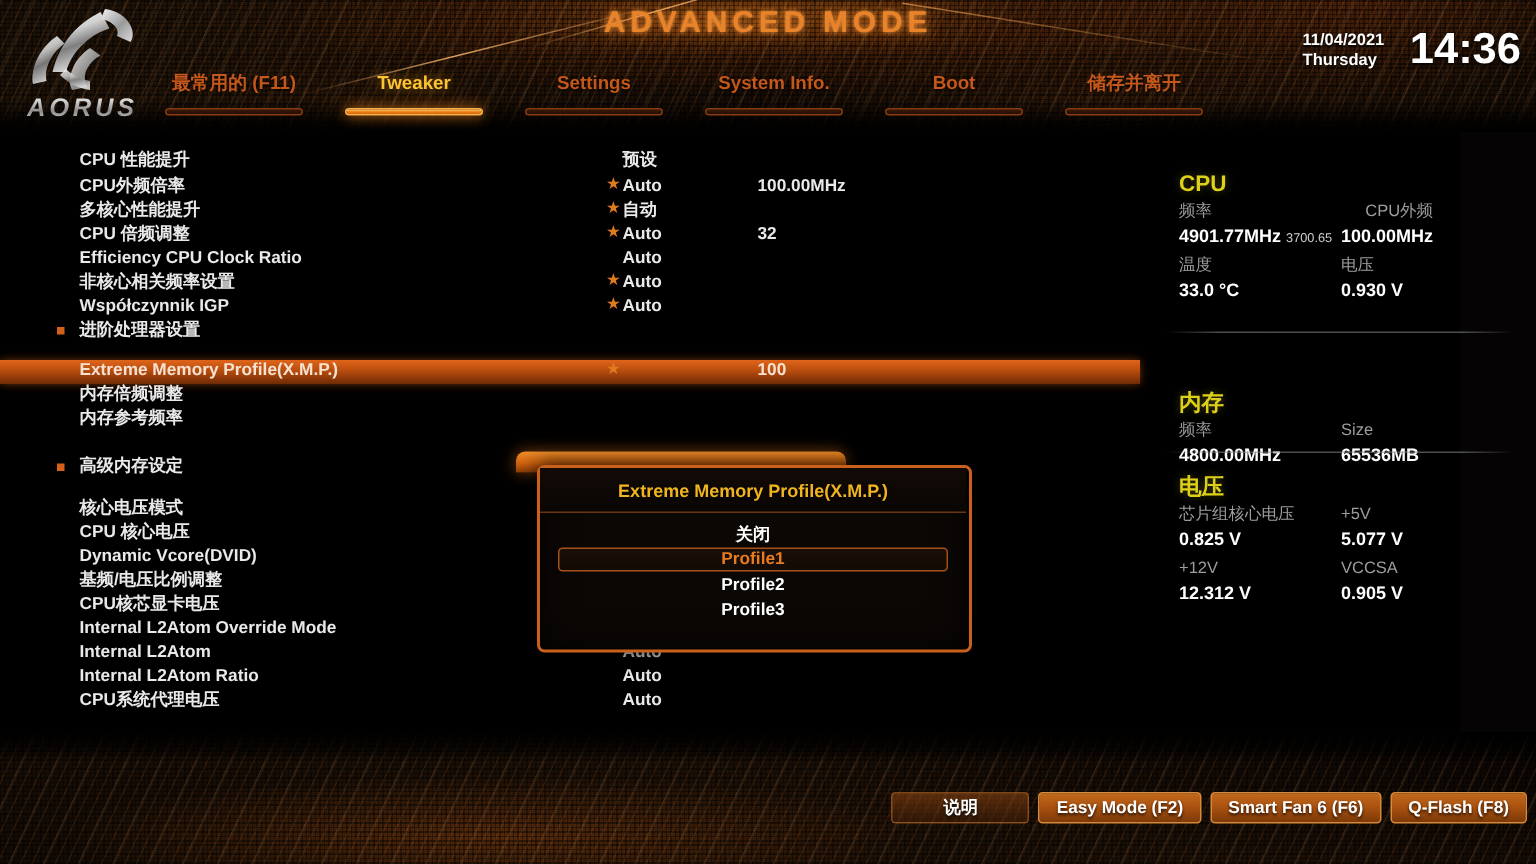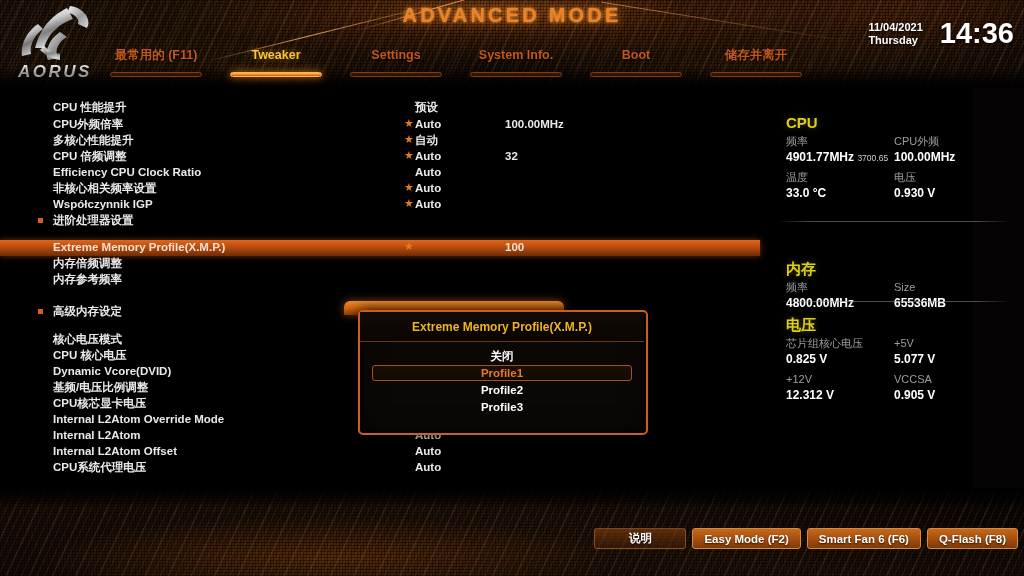--- a/index.html
+++ b/index.html
@@ -430,38 +430,38 @@
         </div>
         <div class="row" style="top: 324px;">
           <div class="name">Internal L2Atom Override Mode</div>
           <div class="val">Auto</div>
         </div>
         <div class="row" style="top: 340px;">
           <div class="name">Internal L2Atom</div>
           <div class="val">Auto</div>
         </div>
         <div class="row" style="top: 356px;">
-          <div class="name">Internal L2Atom Offset</div>
+          <div class="name">Internal L2Atom Ratio</div>
           <div class="val">Auto</div>
         </div>
         <div class="row" style="top: 372px;">
           <div class="name">CPU系统代理电压</div>
           <div class="val">Auto</div>
         </div>
       </div>
 
     <div id="sidebar">
         <div class="sb-section" style="top: 25px;">
           <div class="sb-title" style="margin-left: 16px;">CPU</div>
           <div class="sb-grid" style="height: 72px;">
             <div class="sb-cell" style="left: 16px; top: 0px;">
               <div class="sb-lbl">频率</div>
               <div class="sb-val"><span>4901.77MHz</span> <span class="sub">3700.65</span></div>
             </div>
-            <div class="sb-cell" style="left: 124px; top: 0px;">
+            <div class="sb-cell" style="left: 124px; top: 0px; text-align: right;">
               <div class="sb-lbl">CPU外频</div>
               <div class="sb-val"><span>100.00MHz</span></div>
             </div>
             <div class="sb-cell" style="left: 16px; top: 36px;">
               <div class="sb-lbl">温度</div>
               <div class="sb-val"><span>33.0 °C</span></div>
             </div>
             <div class="sb-cell" style="left: 124px; top: 36px;">
               <div class="sb-lbl">电压</div>
               <div class="sb-val"><span>0.930 V</span></div>

